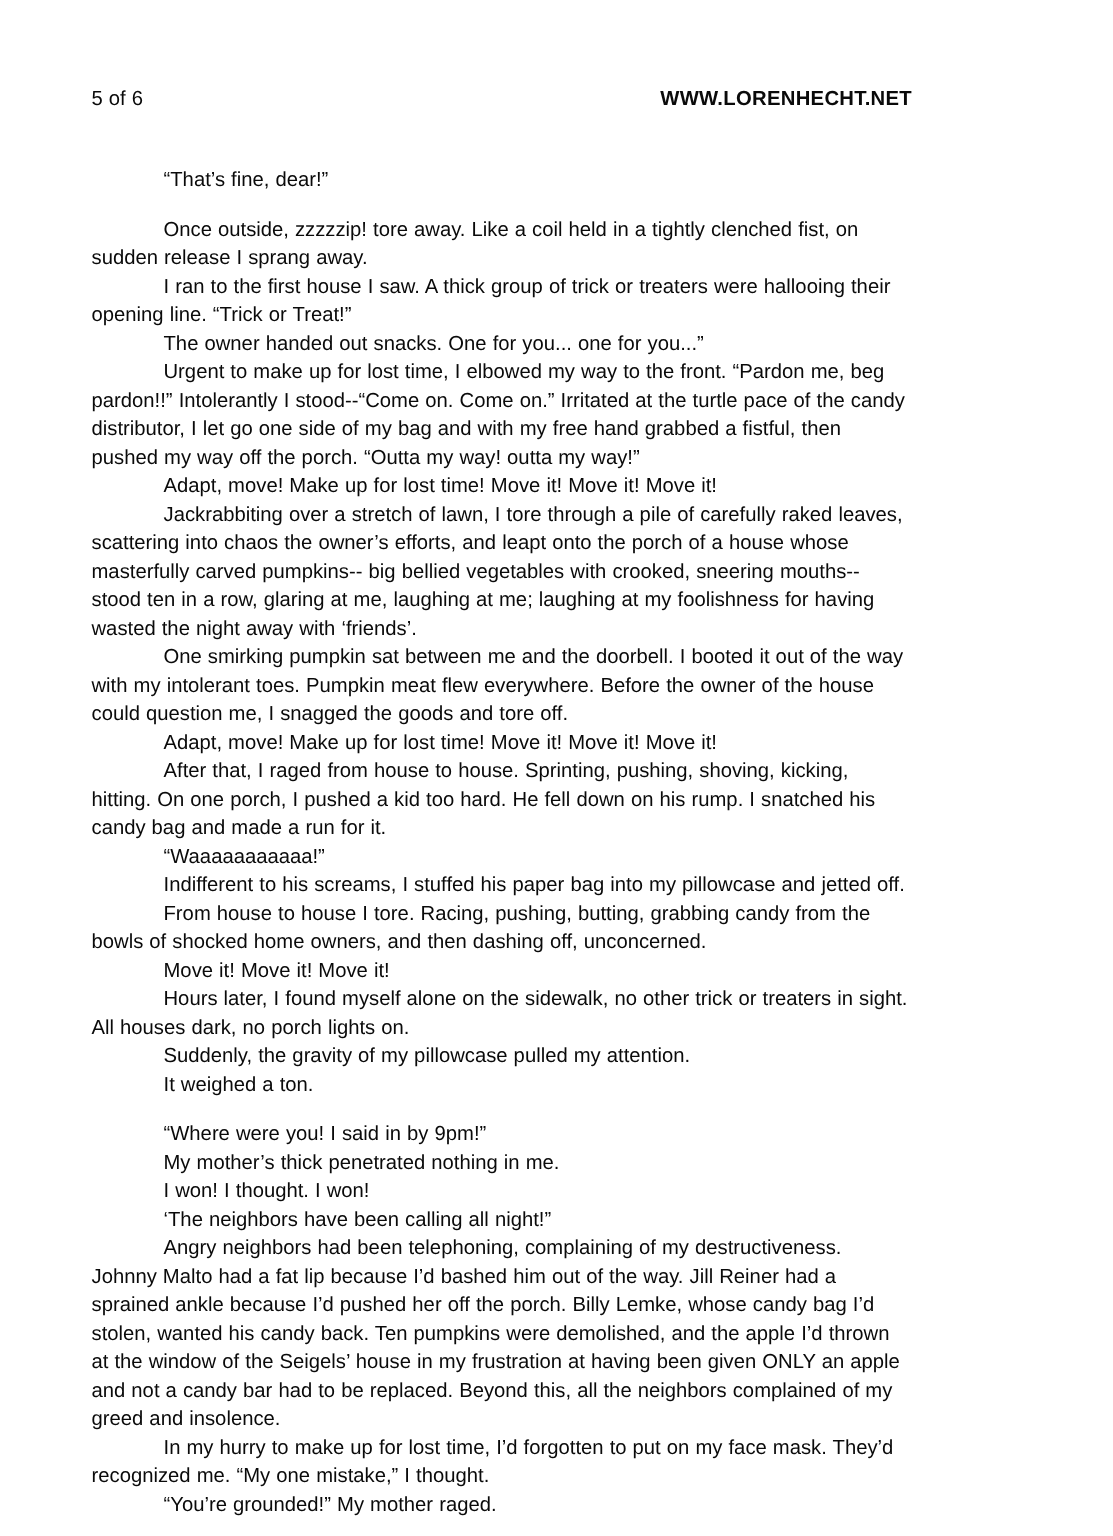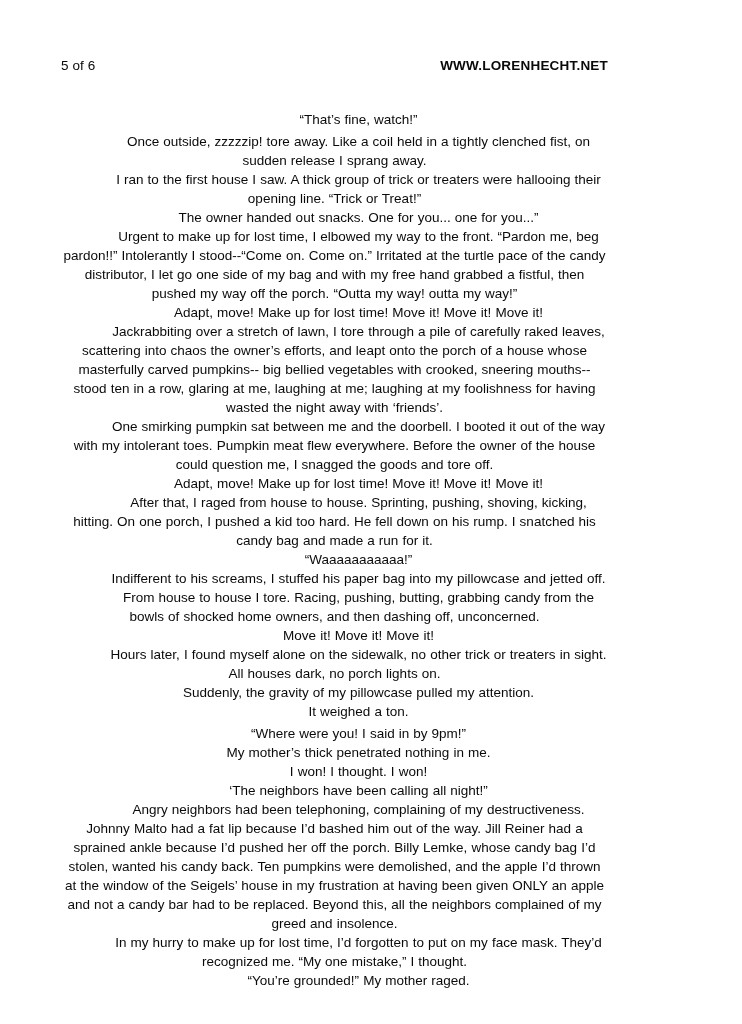--- a/index.html
+++ b/index.html
@@ -14,21 +14,20 @@
     color: #0a0a0a;
     overflow: hidden;
   }
   .page {
     position: relative;
     box-sizing: border-box;
     width: 669px;
     height: 1024px;
     padding: 58px 61px 40px 61px;
     background: #ffffff;
-    text-align: center;
   }
   .page-header {
     display: flex;
     justify-content: space-between;
     align-items: baseline;
     font-size: 13.5px;
     line-height: 15px;
     margin-bottom: 37px;
   }
   .page-header .page-num {
@@ -41,33 +40,33 @@
   .page-body {
     font-size: 13.5px;
     line-height: 19px;
   }
   .page-body p.para {
     margin: 0;
     text-indent: 48px;
     word-spacing: 0.3px;
   }
   .page-body p.para.gap {
-    margin-top: 3px;
+    margin-top: 14px;
   }
 </style>
 </head>
 <body>
 
 <div class="page">
   <header class="page-header">
     <span class="page-num">5 of 6</span>
     <span class="site">WWW.LORENHECHT.NET</span>
   </header>
   <main class="page-body" id="story-text">
-      <p class="para">“That’s fine, watch!”</p>
+      <p class="para">“That’s fine, dear!”</p>
       <p class="para gap">Once outside, zzzzzip! tore away. Like a coil held in a tightly clenched fist, on sudden release I sprang away.</p>
       <p class="para">I ran to the first house I saw. A thick group of trick or treaters were hallooing their opening line. “Trick or Treat!”</p>
       <p class="para">The owner handed out snacks. One for you... one for you...”</p>
       <p class="para">Urgent to make up for lost time, I elbowed my way to the front. “Pardon me, beg pardon!!” Intolerantly I stood--“Come on. Come on.” Irritated at the turtle pace of the candy distributor, I let go one side of my bag and with my free hand grabbed a fistful, then pushed my way off the porch. “Outta my way! outta my way!”</p>
       <p class="para">Adapt, move! Make up for lost time! Move it! Move it! Move it!</p>
       <p class="para">Jackrabbiting over a stretch of lawn, I tore through a pile of carefully raked leaves, scattering into chaos the owner’s efforts, and leapt onto the porch of a house whose masterfully carved pumpkins-- big bellied vegetables with crooked, sneering mouths-- stood ten in a row, glaring at me, laughing at me; laughing at my foolishness for having wasted the night away with ‘friends’.</p>
       <p class="para">One smirking pumpkin sat between me and the doorbell. I booted it out of the way with my intolerant toes. Pumpkin meat flew everywhere. Before the owner of the house could question me, I snagged the goods and tore off.</p>
       <p class="para">Adapt, move! Make up for lost time! Move it! Move it! Move it!</p>
       <p class="para">After that, I raged from house to house. Sprinting, pushing, shoving, kicking, hitting. On one porch, I pushed a kid too hard. He fell down on his rump. I snatched his candy bag and made a run for it.</p>
       <p class="para">“Waaaaaaaaaaa!”</p>

